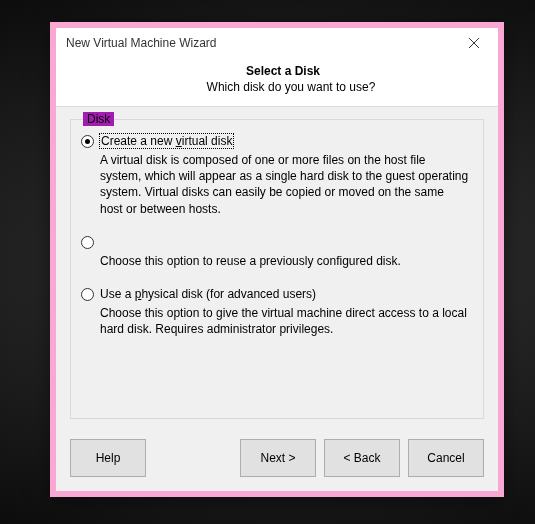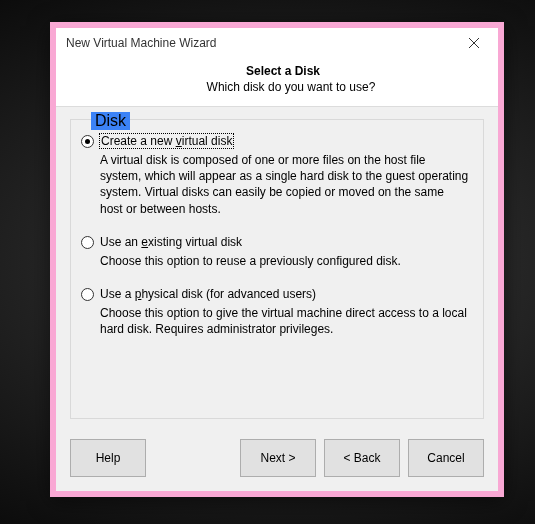--- a/index.html
+++ b/index.html
@@ -67,24 +67,24 @@
     flex-direction: column;
   }
   .groupbox {
     border: 1px solid #d9d9d9;
     position: relative;
     padding: 12px 10px 10px 10px;
     flex: 1;
   }
   .groupbox .legend {
     position: absolute;
-    top: -8px; left: 20px;
-    background: #3b82f6;
+    top: -8px; left: 12px;
+    background: #a21caf;
     padding: 0 4px;
-    font-size: 16px;
+    font-size: 12px;
     color: #000;
   }
   .option-row {
     display: flex;
     align-items: flex-start;
     gap: 6px;
     margin-top: 2px;
   }
   .radio {
     width: 13px; height: 13px;
@@ -168,21 +168,20 @@
         <div class="option-row">
           <span class="radio checked"></span>
           <span class="opt-label focused"><span>Create a new </span><span class="mn">v</span><span>irtual disk</span></span>
         </div>
         <div class="opt-desc">A virtual disk is composed of one or more files on the host file system, which will appear as a single hard disk to the guest operating system. Virtual disks can easily be copied or moved on the same host or between hosts.</div>
       </div>
 
       <div class="option-block">
         <div class="option-row">
           <span class="radio"></span>
-          <span class="opt-label"><span>Use an </span><span class="mn">e</span><span>xisting virtual disk</span></span>
         </div>
         <div class="opt-desc">Choose this option to reuse a previously configured disk.</div>
       </div>
 
       <div class="option-block">
         <div class="option-row">
           <span class="radio"></span>
           <span class="opt-label"><span>Use a </span><span class="mn">p</span><span>hysical disk (for advanced users)</span></span>
         </div>
         <div class="opt-desc">Choose this option to give the virtual machine direct access to a local hard disk. Requires administrator privileges.</div>

